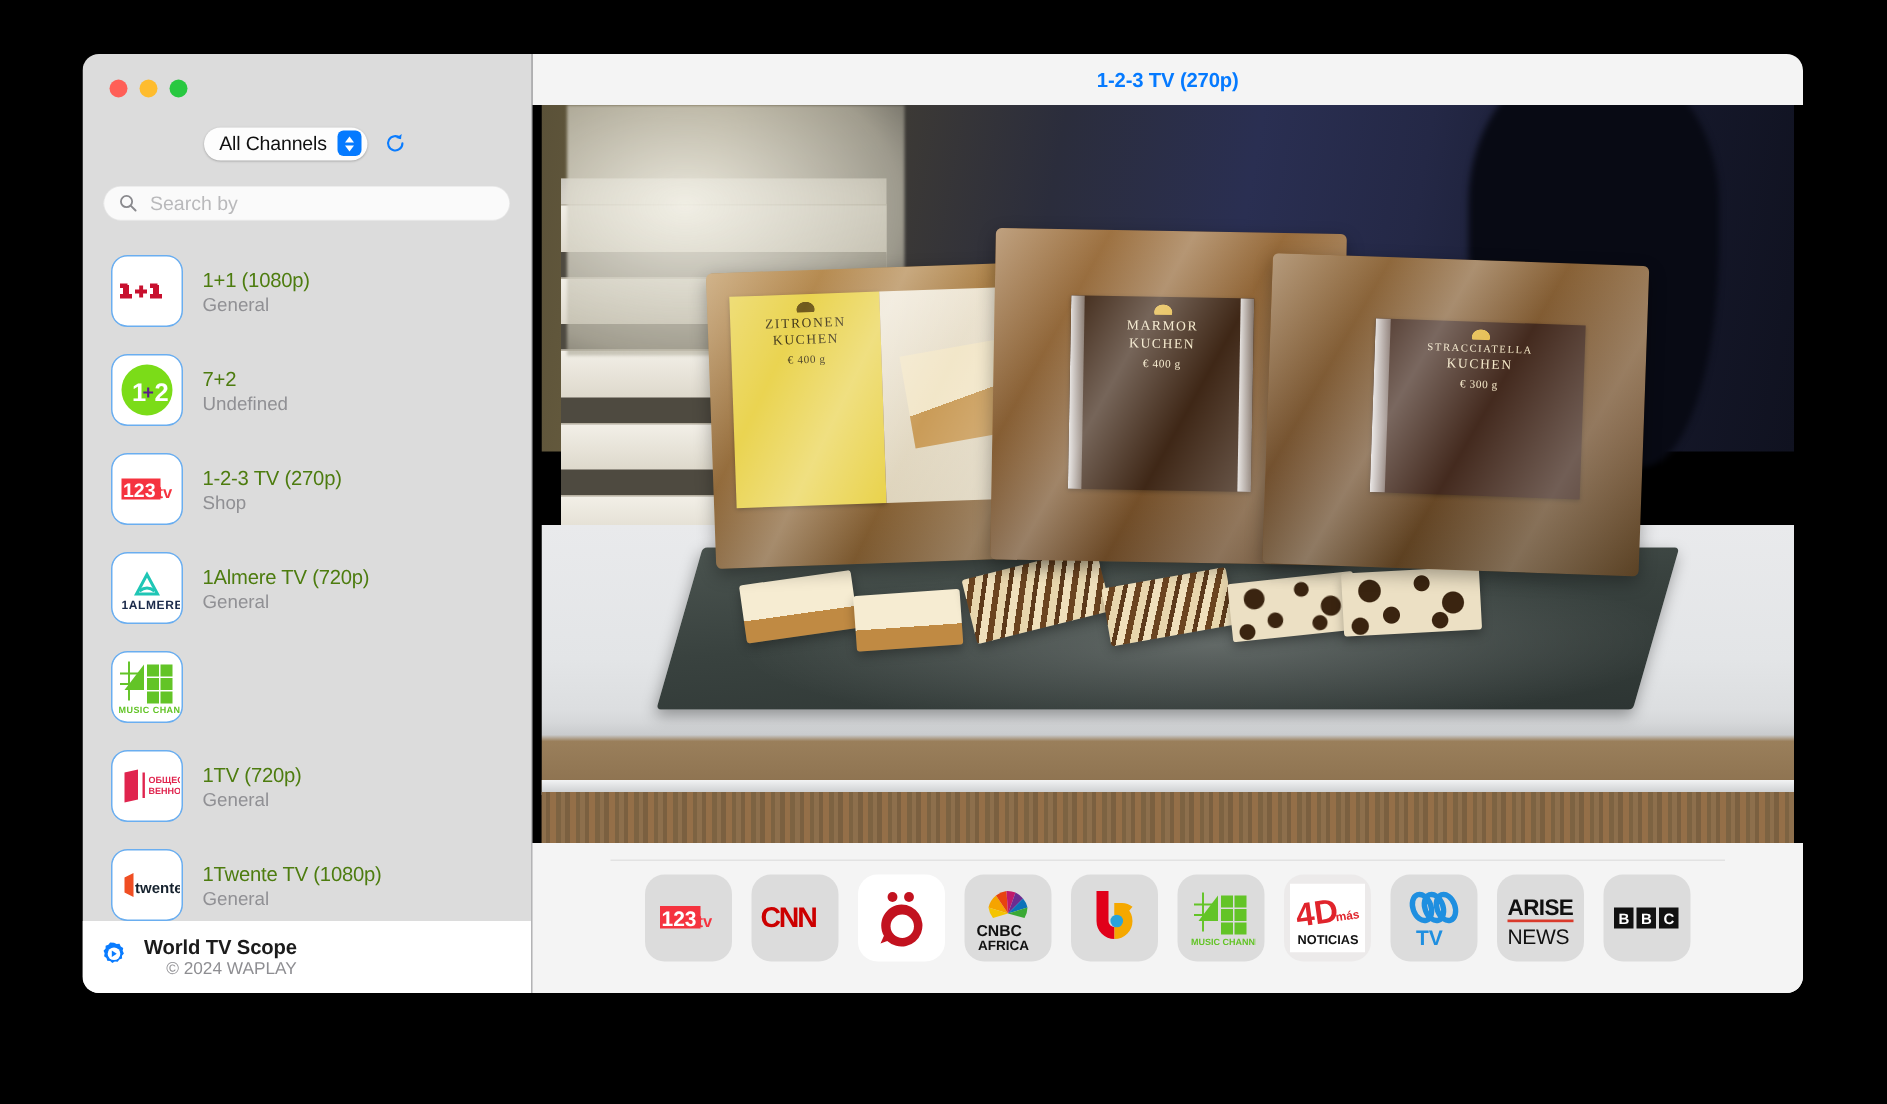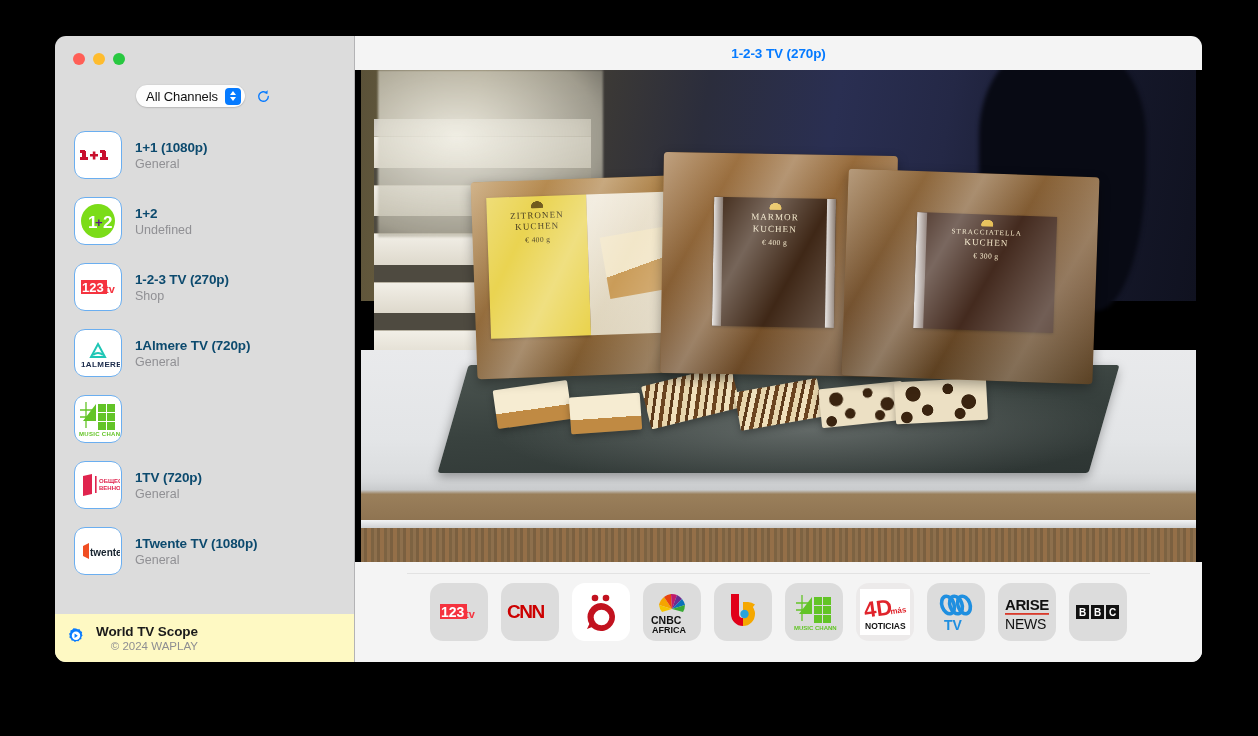--- a/index.html
+++ b/index.html
@@ -131,39 +131,39 @@
     background: #fff;
     border: 1px solid #6aaef0;
     box-sizing: border-box;
     overflow: hidden;
     display: flex; align-items: center; justify-content: center;
     position: relative;
   }
   .ch-text { margin-left: 13px; overflow: hidden; }
   .ch-name {
     font-size: 13.5px;
-    font-weight: bold;
-    color: #0c4a6e;
+    font-weight: normal;
+    color: #4d7c0f;
     white-space: nowrap;
     letter-spacing: -0.15px;
   }
   .ch-genre {
     font-size: 12.5px;
     color: #909094;
     margin-top: 2px;
     white-space: nowrap;
   }
 
   #sidebar-footer {
     height: 48px;
     flex: 0 0 48px;
     display: flex;
     align-items: center;
     padding-left: 10px;
-    background: #fef9c3;
+    background: #ffffff;
     position: relative;
     z-index: 4;
   }
   #sidebar-footer .app-text { margin-left: 9px; }
   .app-name {
     font-size: 13.5px; font-weight: bold; color: #1b1b1b;
     letter-spacing: -0.1px;
   }
   .app-copy { font-size: 11.5px; color: #8e8e92; margin-top: 1px; text-align: right; }
 
@@ -376,20 +376,27 @@
         </span>
       </div>
       <div class="refresh-btn">
         <svg width="15" height="15" viewBox="0 0 16 16">
           <path d="M13.1 8a5.1 5.1 0 1 1-1.6-3.7" fill="none" stroke="#0a7cff" stroke-width="1.5" stroke-linecap="round"></path>
           <path d="M12.6 1.4 L12.0 5.0 L8.6 4.2 Z" fill="#0a7cff"></path>
         </svg>
       </div>
     </div>
 
+    <div class="search-wrap">
+      <svg width="13" height="13" viewBox="0 0 16 16">
+        <circle cx="6.6" cy="6.6" r="4.6" fill="none" stroke="#8a8a8e" stroke-width="1.5"></circle>
+        <line x1="10.2" y1="10.2" x2="14" y2="14" stroke="#8a8a8e" stroke-width="1.6" stroke-linecap="round"></line>
+      </svg>
+      <input class="search-input" type="text" placeholder="Search by" style="">
+    </div>
 
     <div id="channel-list">
 
       <div class="channel-row">
         <div class="logo-tile">
           <svg width="44" height="44" viewBox="0 0 44 44">
             <rect width="44" height="44" fill="#fff"></rect>
             <g fill="#c8102e">
               <path d="M6 18h4v8H6z"></path>
                 <path d="M4 24h8v3H4z"></path>
@@ -412,21 +419,21 @@
         <div class="logo-tile">
           <svg width="44" height="44" viewBox="0 0 44 44">
             <rect width="44" height="44" fill="#fff"></rect>
             <circle cx="22" cy="22" r="17" fill="#7bdc18"></circle>
             <text x="12" y="29" font-family="Liberation Sans, sans-serif" font-size="17" font-weight="bold" fill="#fff">1</text>
             <text x="19" y="28" font-family="Liberation Sans, sans-serif" font-size="13" font-weight="bold" fill="#5a1d8a">+</text>
             <text x="27" y="29" font-family="Liberation Sans, sans-serif" font-size="17" font-weight="bold" fill="#fff">2</text>
           </svg>
         </div>
         <div class="ch-text">
-          <div class="ch-name">1+2</div>
+          <div class="ch-name">7+2</div>
           <div class="ch-genre">Undefined</div>
         </div>
       </div>
 
       <div class="channel-row">
         <div class="logo-tile">
           <svg width="44" height="44" viewBox="0 0 44 44">
             <rect width="44" height="44" fill="#fff"></rect>
             <rect x="5" y="15" width="26" height="14" fill="#f5333f"></rect>
             <text x="6" y="27" font-family="Liberation Sans, sans-serif" font-size="13" font-weight="bold" fill="#fff">123</text>

